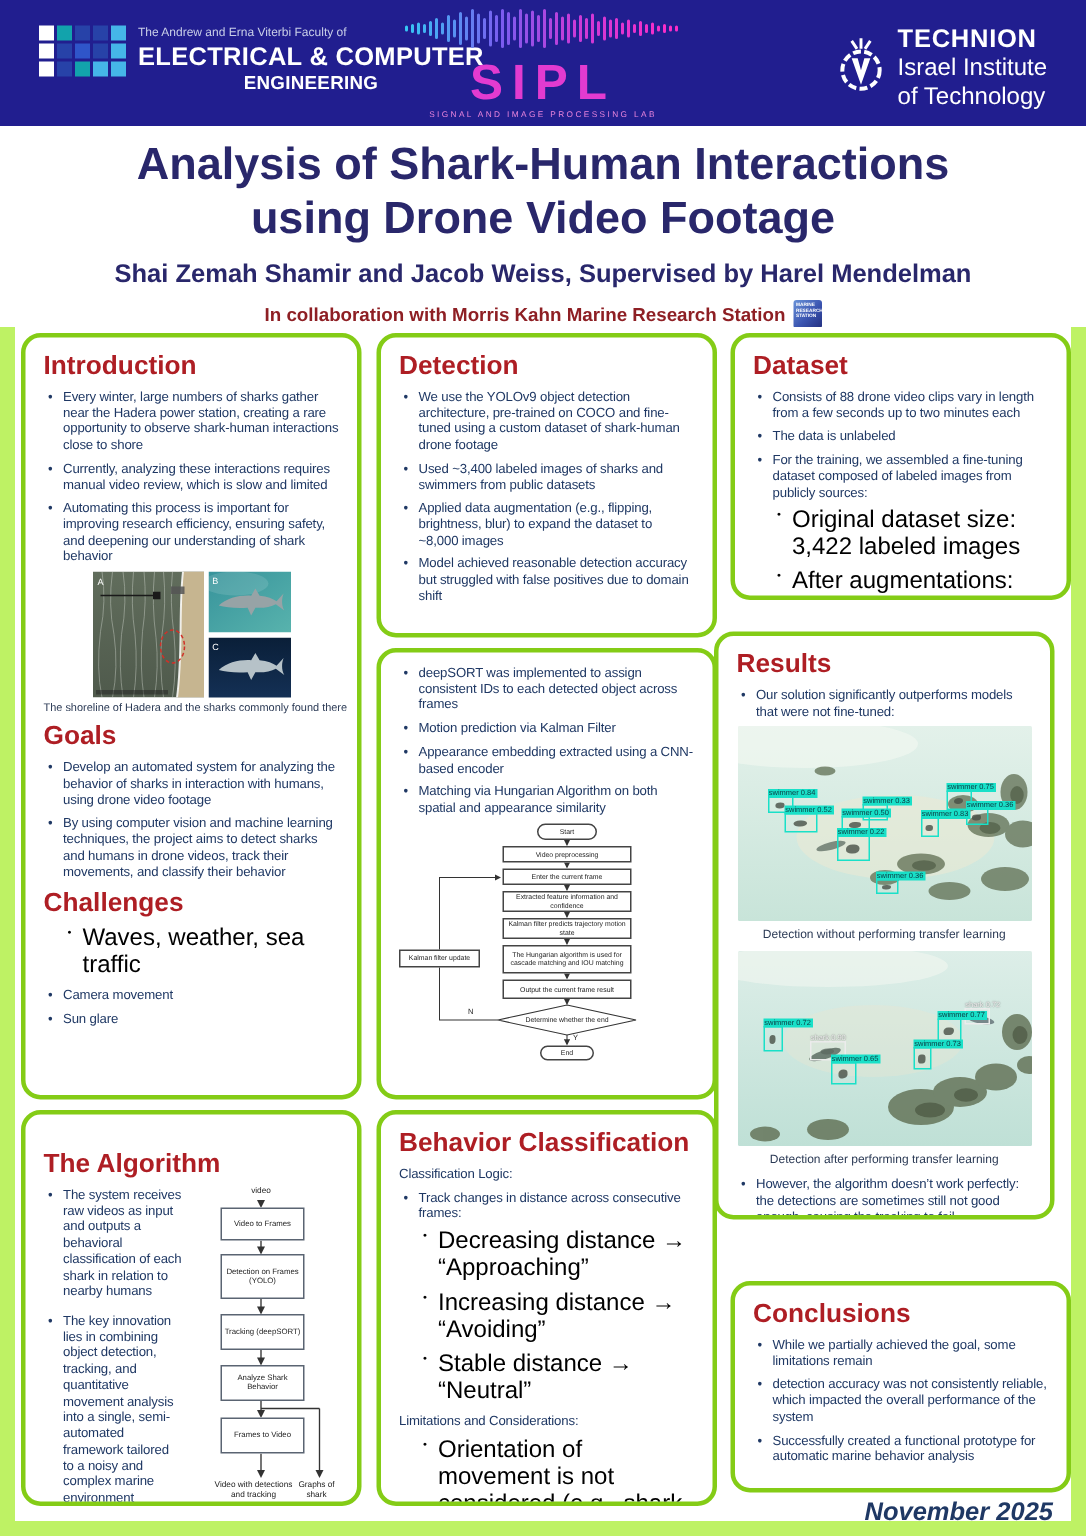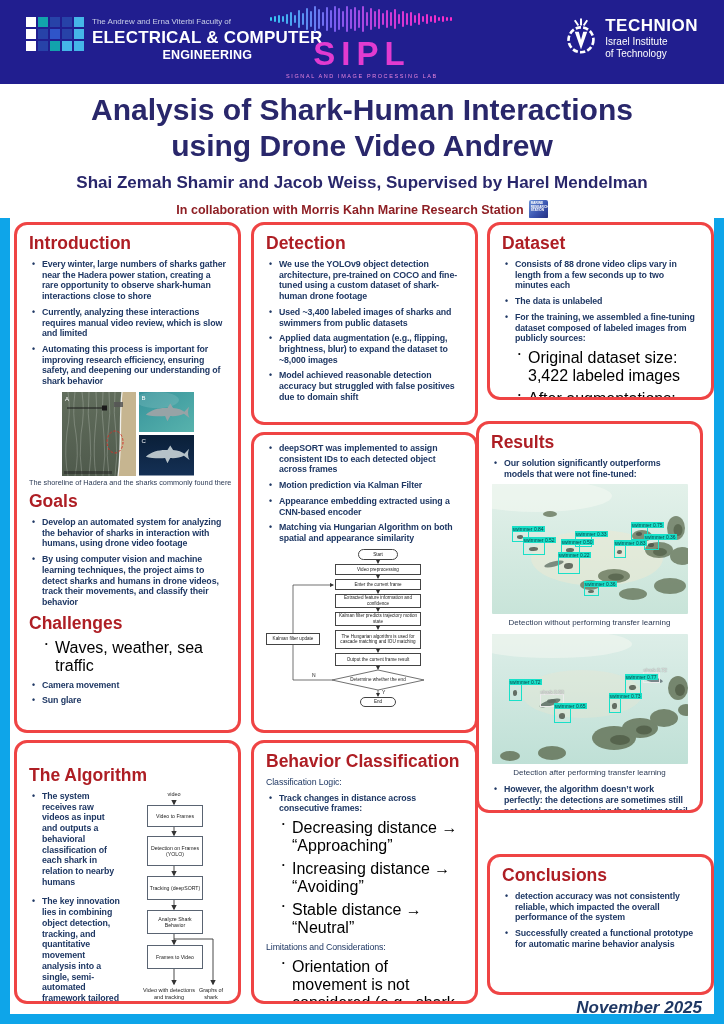--- a/index.html
+++ b/index.html
@@ -1,50 +1,50 @@
 <!DOCTYPE html>
 <html><head>
 <meta charset="utf-8">
 <style>
   html,body{margin:0;padding:0;background:#101040;}
-  .poster{position:relative;width:724px;height:1024px;background:#0ea5e9;overflow:hidden;
+  .poster{position:relative;width:724px;height:1024px;background:#bef264;overflow:hidden;
           font-family:"Liberation Sans",sans-serif;}
   
   .header{position:absolute;left:0;top:0;width:724px;height:84px;background:#211e8f;}
   .fac{position:absolute;left:26px;top:17px;display:flex;gap:8px;align-items:flex-start;}
   .fac-grid{display:flex;flex-direction:column;gap:2px;}
   .fac-row{display:flex;gap:2px;}
   .fac-row span{width:10px;height:10px;display:block;}
   .fac-text{color:#fff;}
   .fac-l1{font-size:8px;color:#c9cfe8;margin-bottom:2px;}
   .fac-l2{font-size:17px;font-weight:bold;letter-spacing:.2px;}
   .fac-l3{font-size:12.5px;font-weight:bold;text-align:center;letter-spacing:.2px;}
   .sipl{position:absolute;left:50%;top:6px;transform:translateX(-50%);text-align:center;width:230px;}
   .sipl-name{font-size:33px;font-weight:bold;color:#e23bd0;letter-spacing:6px;line-height:1;margin-top:1px;}
   .sipl-sub{font-size:5.5px;color:#e884dc;letter-spacing:1.6px;margin-top:3px;}
   .tech{position:absolute;right:26px;top:16px;display:flex;gap:8px;align-items:center;color:#fff;}
   .tech-name{font-size:17px;font-weight:bold;letter-spacing:.5px;}
-  .tech-l2,.tech-l3{font-size:10px;line-height:1.2;}
+  .tech-l2,.tech-l3{font-size:16px;line-height:1.2;}
   
   .titleband{position:absolute;left:0;top:84px;width:724px;height:134px;background:#fff;text-align:center;}
   .title-l{font-size:30px;font-weight:bold;color:#29276b;line-height:1.2;}
   .title-l.first{padding-top:8px;}
   .authors{margin-top:9px;font-size:17px;font-weight:bold;color:#29276b;}
   .collab{margin-top:7px;font-size:12.5px;font-weight:bold;color:#8e1f24;
           display:flex;align-items:center;justify-content:center;gap:5px;}
   .mk-logo{width:19px;height:19px;border-radius:2px;background:linear-gradient(135deg,#6a93d8 0%,#3a54b0 55%,#232f7f 100%);
            color:#fff;font-size:3.2px;line-height:1.15;text-align:left;padding:2px 1px 0 2px;box-sizing:border-box;overflow:hidden;}
   
   .content-bg{position:absolute;left:10px;top:218px;width:704px;height:796px;background:#fff;}
-  .panel{position:absolute;background:#fff;border:3px solid #ef4444;border-radius:13px;
+  .panel{position:absolute;background:#fff;border:3px solid #84cc16;border-radius:13px;
          padding:8px 12px;box-sizing:border-box;overflow:hidden;}
   .sec{margin:0 0 5px;font-size:17.5px;font-weight:bold;color:#ae1e24;}
   .sec.mt{margin-top:4px;}
   .ptext,ul.b{color:#1f3864;font-size:8.8px;line-height:1.22;letter-spacing:-.1px;}
-  ul.b{list-style:none;margin:0;padding:0;font-weight:bold;}
+  ul.b{list-style:none;margin:0;padding:0;}
   ul.b>li{position:relative;padding-left:13px;margin:0 0 5px;}
   ul.b>li::before{content:"•";position:absolute;left:3px;top:0;}
   ul.sub{list-style:none;margin:0 0 5px;padding:0;}
   ul.sub>li{position:relative;padding-left:12px;margin:0 0 5px 14px;}
   ul.sub>li::before{content:"•";position:absolute;left:2px;top:0;font-size:7.5px;}
   .plain-label{margin:0 0 5px;}
   
   .fig{display:flex;justify-content:center;gap:3px;margin:2px 0 2px;}
   .fig-right{display:flex;flex-direction:column;gap:3px;}
   .fig-cap{font-size:7.3px;color:#2b3a55;text-align:center;white-space:nowrap;margin:1px 0 4px;}
@@ -141,21 +141,21 @@
       <div>
         <div class="tech-name">TECHNION</div>
         <div class="tech-l2">Israel Institute</div>
         <div class="tech-l3">of Technology</div>
       </div>
     </div>
   </div>
 
   <div class="titleband">
     <div class="title-l first">Analysis of Shark-Human Interactions</div>
-    <div class="title-l">using Drone Video Andrew</div>
+    <div class="title-l">using Drone Video Footage</div>
     <div class="authors">Shai Zemah Shamir and Jacob Weiss, Supervised by Harel Mendelman</div>
     <div class="collab">
       <span>In collaboration with Morris Kahn Marine Research Station</span>
       <span class="mk-logo">MARINE RESEARCH STATION</span>
     </div>
   </div>
 
   <div class="content-bg"></div>
 
   <div class="panel" style="left:14px;top:222px;width:227px;height:511px;">
@@ -478,20 +478,21 @@
 
     <ul class="b" style="margin-top:4px;">
       <li>However, the algorithm doesn’t work perfectly: the detections are sometimes still not good enough, causing the tracking to fail</li>
       <li>Labeling the data to get better detections may help solve the problem</li>
     </ul>
   </div>
 
   <div class="panel" style="left:487px;top:854px;width:227px;height:141px;">
     <h2 class="sec">Conclusions</h2>
     <ul class="b">
+      <li>While we partially achieved the goal, some limitations remain</li>
       <li>detection accuracy was not consistently reliable, which impacted the overall performance of the system</li>
       <li>Successfully created a functional prototype for automatic marine behavior analysis</li>
     </ul>
   </div>
 
   <div class="footer-date">November 2025</div>
 
 </div>
 
 </body></html>

